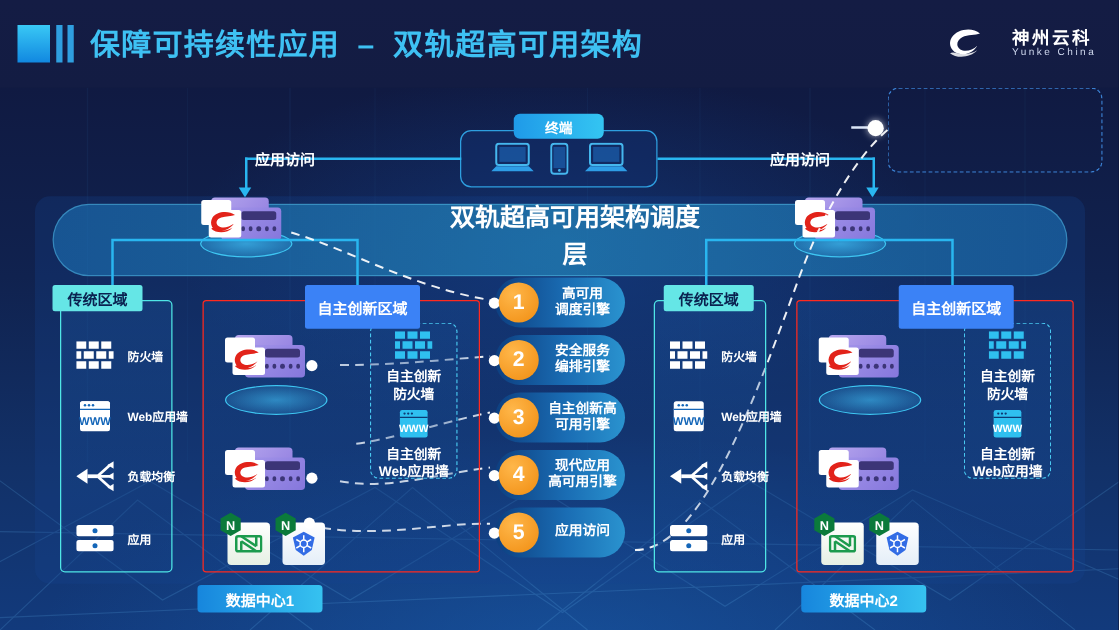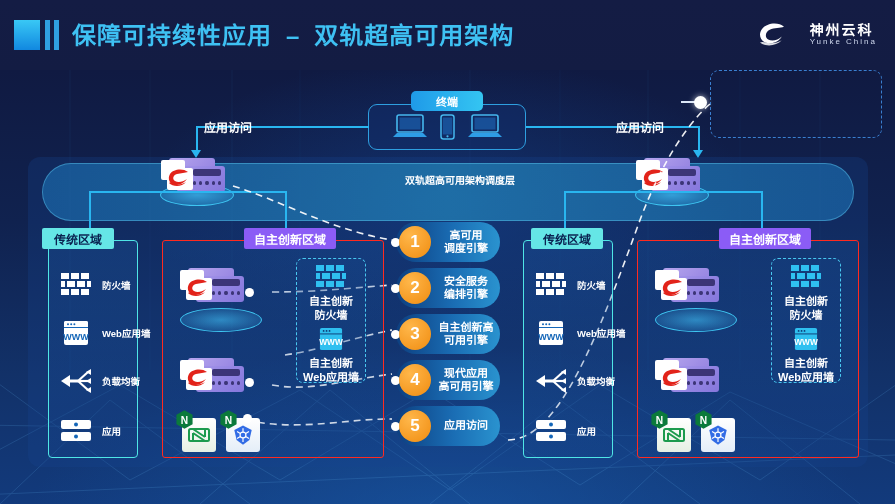--- a/index.html
+++ b/index.html
@@ -61,22 +61,22 @@
   .arrow-dn{position:absolute;width:0;height:0;border-left:5px solid transparent;
     border-right:5px solid transparent;border-top:8px solid #29b6f0;}
   .lbl-access{position:absolute;font-size:12px;font-weight:bold;color:#ffffff;white-space:nowrap;}
 
   
   .outer-panel{position:absolute;left:28px;top:157px;width:840px;height:310px;
     border-radius:12px;background:rgba(23,70,145,.28);}
   .band{position:absolute;left:42px;top:163px;width:812px;height:58px;border-radius:29px;
     background:linear-gradient(90deg,rgba(30,120,190,.55) 0%,rgba(40,155,205,.55) 50%,rgba(30,120,190,.55) 100%);
     border:1px solid rgba(90,200,240,.45);}
-  .band-title{position:absolute;left:360px;top:172px;width:200px;text-align:center;
-    font-size:10px;font-weight:bold;color:#ffffff;}
+  .band-title{position:absolute;left:360px;top:158px;width:200px;text-align:center;
+    font-size:20px;font-weight:bold;color:#ffffff;}
 
   
   .srv{position:absolute;}
   .srv .card-back{position:absolute;left:6px;top:0;width:46px;height:24px;border-radius:3px;
     background:linear-gradient(135deg,#b6a6ee,#8f7ddf);}
   .srv .card-front{position:absolute;left:14px;top:8px;width:48px;height:26px;border-radius:3px;
     background:linear-gradient(135deg,#a495ea,#8577dc);}
   .srv .bar-top{position:absolute;left:30px;top:11px;width:28px;height:7px;border-radius:2px;background:#3c3577;}
   .srv .dots{position:absolute;left:30px;top:22px;width:28px;height:5px;display:flex;gap:3px;align-items:center;}
   .srv .dots i{width:4px;height:4px;border-radius:50%;background:#3c3577;display:block;}
@@ -86,21 +86,21 @@
   .podium{position:absolute;border-radius:50%;}
 
   
   .zone-trad{position:absolute;border:1.6px solid #4fe6e6;border-radius:4px;
     background:linear-gradient(180deg,rgba(28,90,165,.30),rgba(22,70,140,.16));}
   .zone-tag-cyan{position:absolute;height:21px;background:#65e6e6;border-radius:2px;
     display:flex;align-items:center;justify-content:center;
     font-size:12px;font-weight:bold;color:#0a2250;z-index:6;}
   .zone-inno{position:absolute;border:1.8px solid #ff2a1f;border-radius:3px;
     background:linear-gradient(180deg,rgba(26,85,160,.26),rgba(20,65,135,.12));}
-  .zone-tag-red{position:absolute;height:21px;background:#8b5cf6;border-radius:2px;
+  .zone-tag-red{position:absolute;height:35px;background:#3b82f6;border-radius:2px;
     display:flex;align-items:center;justify-content:center;
     font-size:12px;font-weight:bold;color:#ffffff;z-index:6;}
   .dc-tag{position:absolute;height:22px;width:100px;border-radius:3px;
     background:linear-gradient(90deg,#1786dd 0%,#36c2f0 100%);
     display:flex;align-items:center;justify-content:center;
     font-size:12px;font-weight:bold;color:#ffffff;z-index:7;}
 
   .fn-row{position:absolute;display:flex;align-items:center;gap:10px;}
   .fn-ico{width:32px;height:26px;flex:none;display:flex;align-items:center;justify-content:center;}
   .fn-lbl{font-size:9.5px;font-weight:bold;color:#ffffff;white-space:nowrap;}
@@ -464,20 +464,21 @@
         <line x1="1" y1="7.5" x2="25" y2="7.5" stroke="#0d3a74" stroke-width="1"></line>
         <circle cx="5" cy="4.2" r="1" fill="#0d3a74"></circle>
           <circle cx="8.2" cy="4.2" r="1" fill="#0d3a74"></circle>
           <circle cx="11.4" cy="4.2" r="1" fill="#0d3a74"></circle>
         <text x="13" y="20" font-size="9" font-weight="bold" fill="#ffffff" text-anchor="middle" font-family="Liberation Sans, sans-serif">WWW</text>
       </svg>
       <div class="t"><span>自主创新</span><br><span>Web应用墙</span></div>
     </div>
   </div>
 
+  <div class="dc-tag" style="left:158px;top:468px;">数据中心1</div>
 
   <div class="engines" id="engine-list">
       <div class="eng">
         <span class="eng-dot"></span>
         <span class="eng-num">1</span>
         <span class="eng-lbl">高可用<br>调度引擎</span>
       </div>
       <div class="eng">
         <span class="eng-dot"></span>
         <span class="eng-num">2</span>
@@ -665,14 +666,15 @@
         <line x1="1" y1="7.5" x2="25" y2="7.5" stroke="#0d3a74" stroke-width="1"></line>
         <circle cx="5" cy="4.2" r="1" fill="#0d3a74"></circle>
           <circle cx="8.2" cy="4.2" r="1" fill="#0d3a74"></circle>
           <circle cx="11.4" cy="4.2" r="1" fill="#0d3a74"></circle>
         <text x="13" y="20" font-size="9" font-weight="bold" fill="#ffffff" text-anchor="middle" font-family="Liberation Sans, sans-serif">WWW</text>
       </svg>
       <div class="t"><span>自主创新</span><br><span>Web应用墙</span></div>
     </div>
   </div>
 
+  <div class="dc-tag" style="left:641px;top:468px;">数据中心2</div>
 
 </div>
 
 </body></html>

